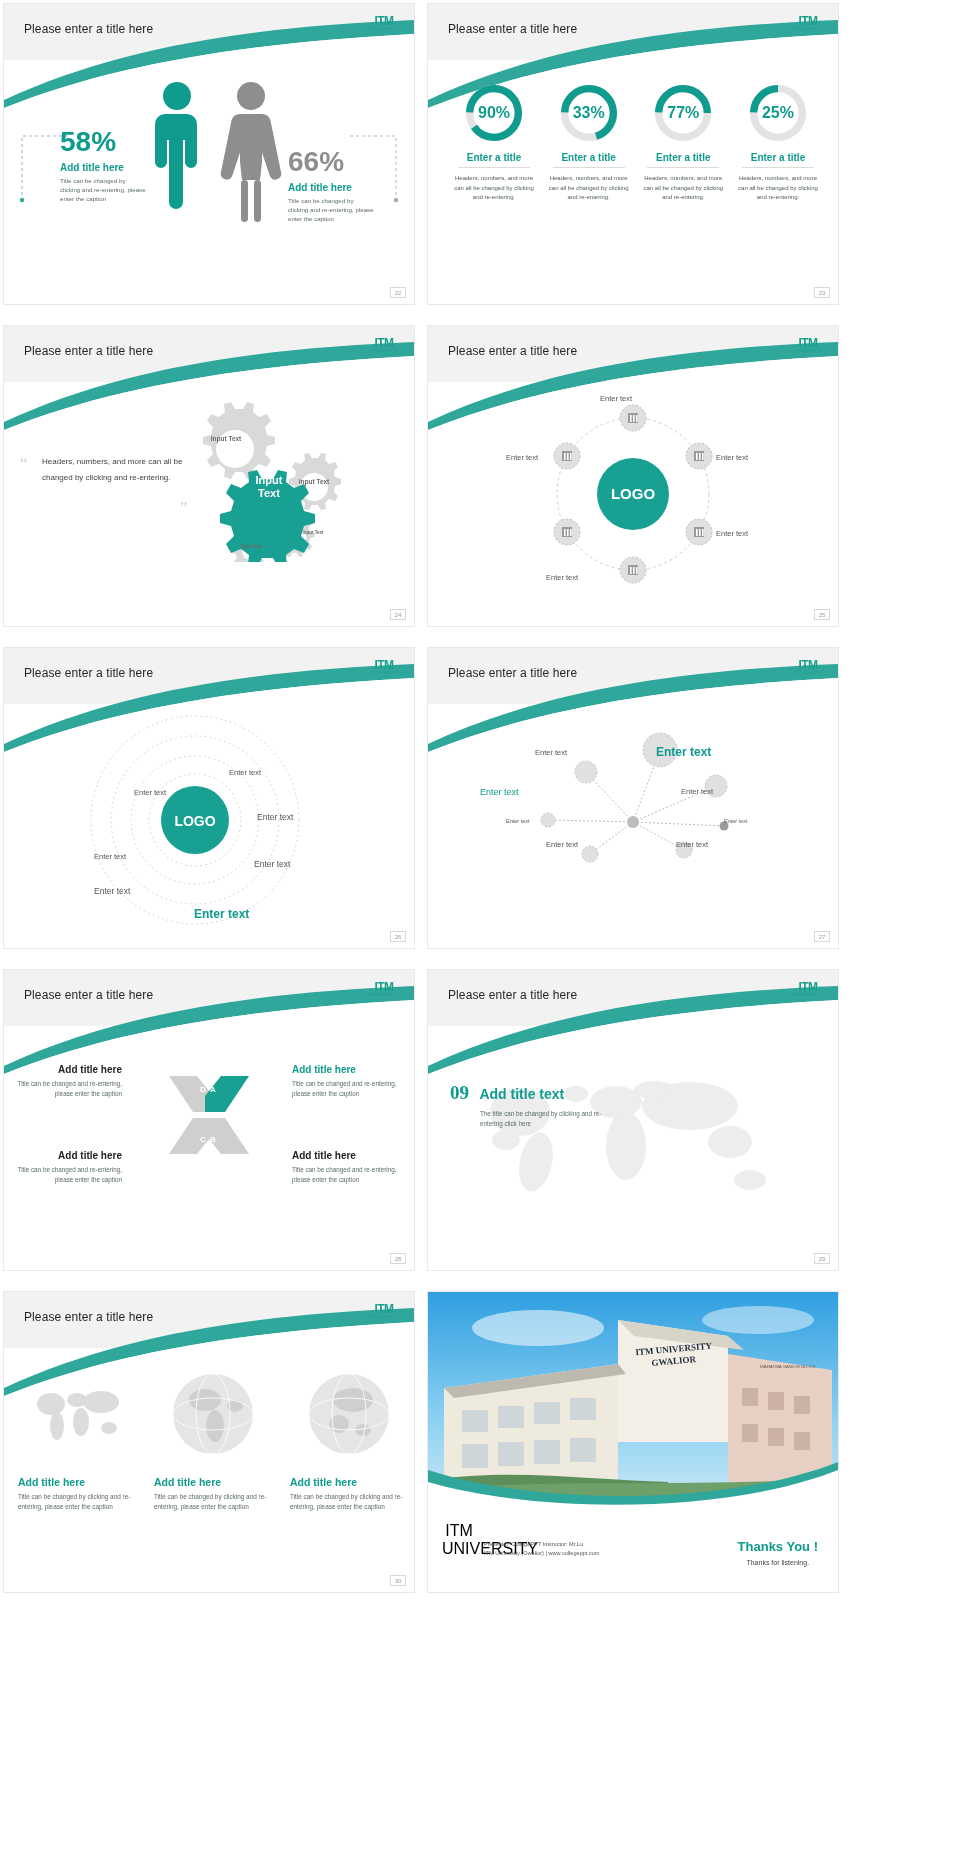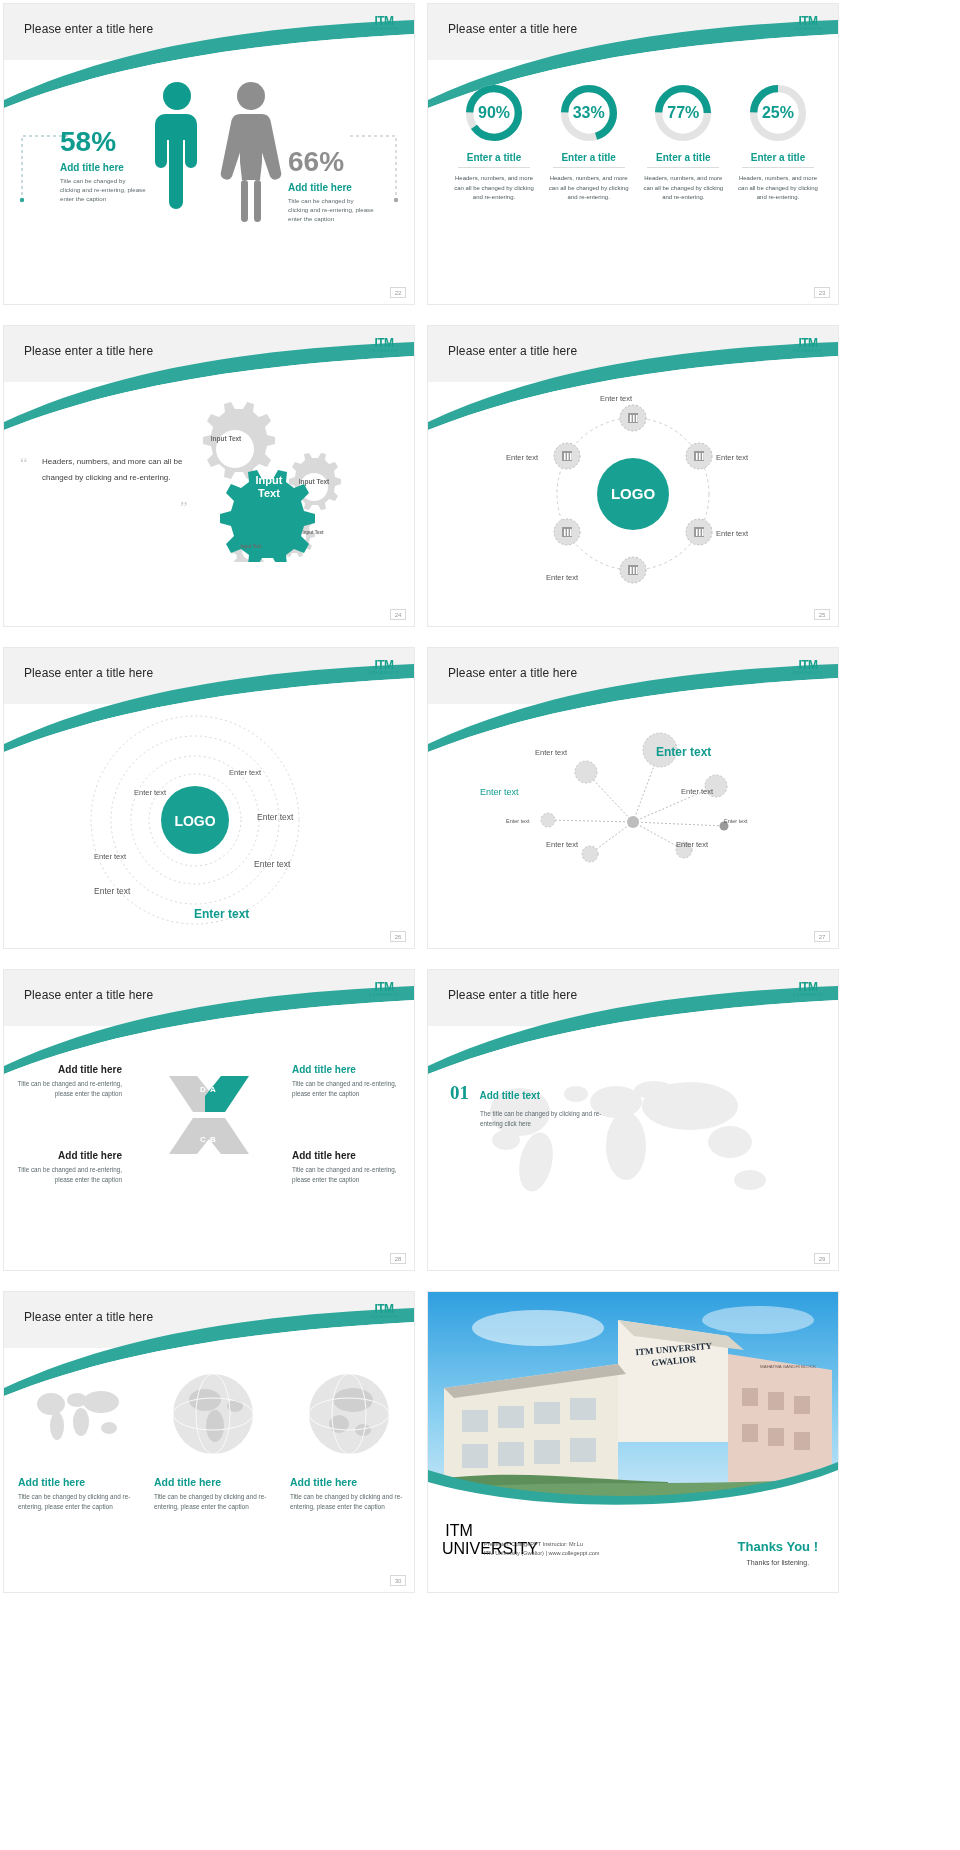--- a/index.html
+++ b/index.html
@@ -80,21 +80,21 @@
   .gear-lbl.white{ color:#fff; font-size:11px; line-height:13px;}
   .gear-lbl.sm{ font-size:4.5px; line-height:6px;}
 
   
   .x-h{ font-size:10px; font-weight:bold; color:#0f9b8e;}
   .x-h.dark{ color:#222; }
   .x-c{ font-size:6.3px; color:#5c6a6d; line-height:9.5px;}
 
   
   .bignum{ font-size:19px; font-weight:bold; color:#0f9b8e; font-family:"Liberation Serif",serif;}
-  .n-h{ font-size:10px; font-weight:bold; color:#0f9b8e;}
+  .n-h{ font-size:14px; font-weight:bold; color:#0f9b8e;}
   .n-c{ font-size:6.3px; color:#5c6a6d; line-height:9.5px;}
 
   
   .g-h{ font-size:10.5px; font-weight:bold; color:#0f9b8e;}
   .g-c{ font-size:6.4px; color:#5c6a6d; line-height:10px;}
 
   
   .final{ background:#fff; }
   .photo{ position:absolute; left:0; top:0; width:100%; height:218px; overflow:hidden;}
   .sky{ position:absolute; inset:0; background:linear-gradient(#2f9fe0,#8fd2f2 60%,#cfe9f7);}
@@ -490,21 +490,21 @@
           <ellipse cx="158" cy="48" rx="26" ry="16"></ellipse>
             <ellipse cx="168" cy="92" rx="20" ry="34"></ellipse>
           <ellipse cx="232" cy="52" rx="48" ry="24"></ellipse>
             <ellipse cx="272" cy="88" rx="22" ry="16"></ellipse>
           <ellipse cx="292" cy="126" rx="16" ry="10"></ellipse>
             <ellipse cx="196" cy="36" rx="20" ry="9"></ellipse>
           <ellipse cx="118" cy="40" rx="12" ry="8"></ellipse>
         </g>
       </svg>
       <div style="position:absolute;left:22px;top:56px;width:170px;">
-        <span class="bignum">01</span>
+        <span class="bignum">09</span>
         <span class="n-h" style="margin-left:6px;">Add title text</span>
         <div class="n-c" style="margin-top:5px;margin-left:30px;">The title can be changed by clicking and re-entering click here</div>
       </div>
     </div>
     <div class="pnum">29</div>
   </div>
 
   <div class="slide">
     <div class="hdr"></div>
     <svg class="swoosh" viewBox="0 0 410 120" preserveAspectRatio="none">

